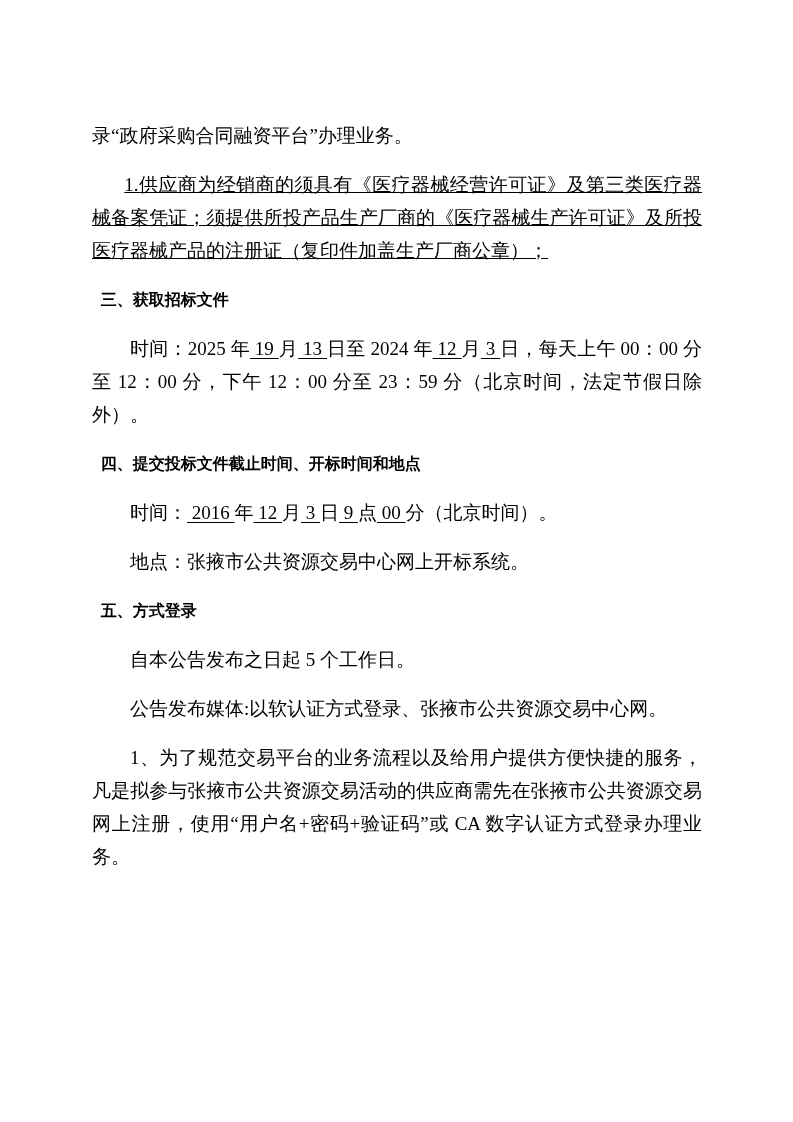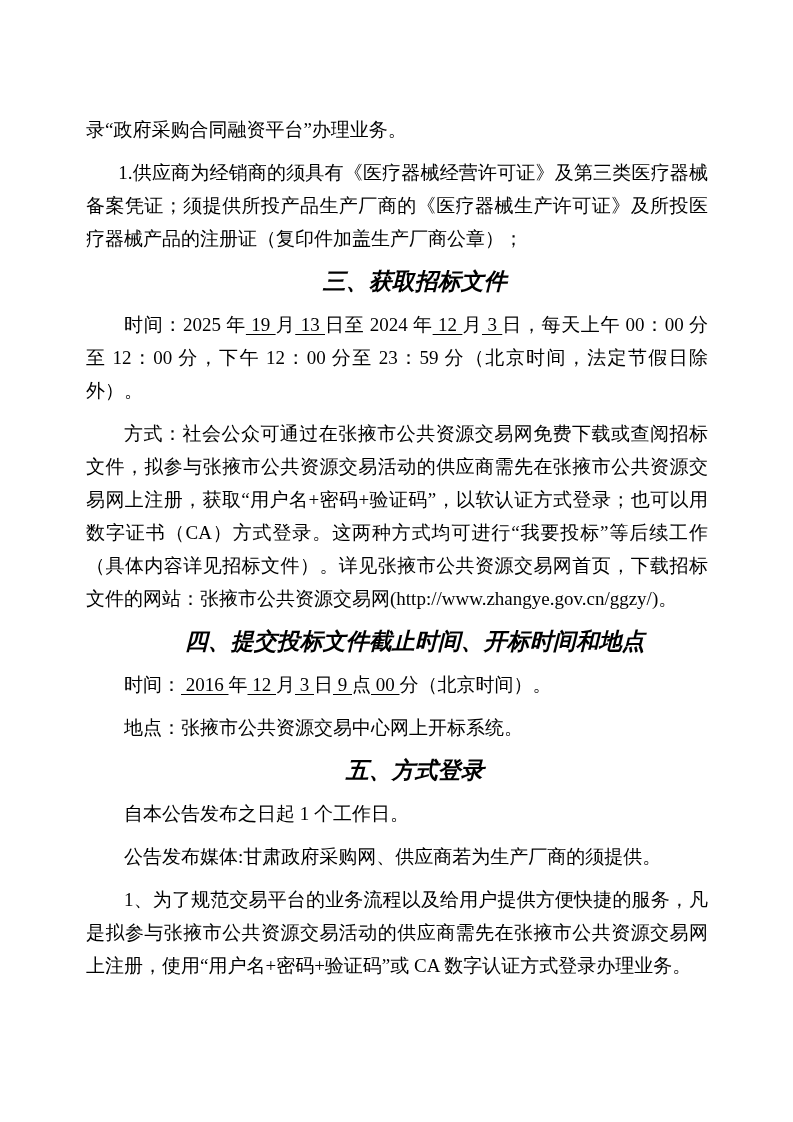--- a/index.html
+++ b/index.html
@@ -8,38 +8,37 @@
     width: 793px;
     height: 1122px;
     box-sizing: border-box;
     background: #ffffff;
     padding: 103px 75px 0 76px;
     font-family: "Liberation Serif", "DejaVu Serif", serif;
     color: #000000;
     overflow: hidden;
   }
   p.body {
-    margin: 10px;
+    margin: 16px;
     font-size: 19px;
     line-height: 33px;
     text-align: justify;
     text-indent: 2em;
     word-break: normal;
   }
   p.noindent { text-indent: 0; }
-  p.item { text-indent: 1.7em; }
+  p.item { text-indent: 1.7em; text-decoration: underline; }
   h2.sec {
     margin: 6px 0 3px 0;
-    font-size: 23px;
+    font-size: 16px;
     line-height: 33px;
     font-weight: 700;
     font-family: "Liberation Sans", "DejaVu Sans", sans-serif;
     text-indent: 1.55em;
-    text-align: center;
-    font-style: italic;
+    text-align: left;
   }
   .u {
     text-decoration: underline;
     text-underline-offset: 3px;
   }
 </style>
 </head>
 <body>
 
 <div class="page">
@@ -50,32 +49,31 @@
   <p class="body item">1.供应商为经销商的须具有《医疗器械经营许可证》及第三类医疗器械备案凭证；须提供所投产品生产厂商的《医疗器械生产许可证》及所投医疗器械产品的注册证（复印件加盖生产厂商公章）；</p>
 
 
   <h2 class="sec">三、获取招标文件</h2>
 
   <p class="body">
     <span>时间：2025 年</span><span class="u"> 19 </span><span>月</span><span class="u"> 13 </span><span>日至 2024 年</span><span class="u"> 12 </span><span>月</span><span class="u"> 3 </span><span>日，每天上午 00：00 分至 12：00 分，下午 12：00 分至 23：59 分（北京时间，法定节假日除外）。</span>
   </p>
 
 
-  <p class="body">方式：社会公众可通过在张掖市公共资源交易网免费下载或查阅招标文件，拟参与张掖市公共资源交易活动的供应商需先在张掖市公共资源交易网上注册，获取“用户名+密码+验证码”，以软认证方式登录；也可以用数字证书（CA）方式登录。这两种方式均可进行“我要投标”等后续工作（具体内容详见招标文件）。详见张掖市公共资源交易网首页，下载招标文件的网站：张掖市公共资源交易网(http://www.zhangye.gov.cn/ggzy/)。</p>
 
   <h2 class="sec">四、提交投标文件截止时间、开标时间和地点</h2>
 
   <p class="body">
     <span>时间：</span><span class="u"> 2016 </span><span>年</span><span class="u"> 12 </span><span>月</span><span class="u"> 3 </span><span>日</span><span class="u"> 9 </span><span>点</span><span class="u"> 00 </span><span>分（北京时间）。</span>
   </p>
 
   <p class="body">地点：张掖市公共资源交易中心网上开标系统。</p>
 
   <h2 class="sec">五、方式登录</h2>
 
-  <p class="body">自本公告发布之日起 1 个工作日。</p>
+  <p class="body">自本公告发布之日起 5 个工作日。</p>
 
-  <p class="body">公告发布媒体:甘肃政府采购网、供应商若为生产厂商的须提供。</p>
+  <p class="body">公告发布媒体:以软认证方式登录、张掖市公共资源交易中心网。</p>
 
 
   <p class="body">1、为了规范交易平台的业务流程以及给用户提供方便快捷的服务，凡是拟参与张掖市公共资源交易活动的供应商需先在张掖市公共资源交易网上注册，使用“用户名+密码+验证码”或 CA 数字认证方式登录办理业务。</p>
 
 </div>
 
 </body></html>

